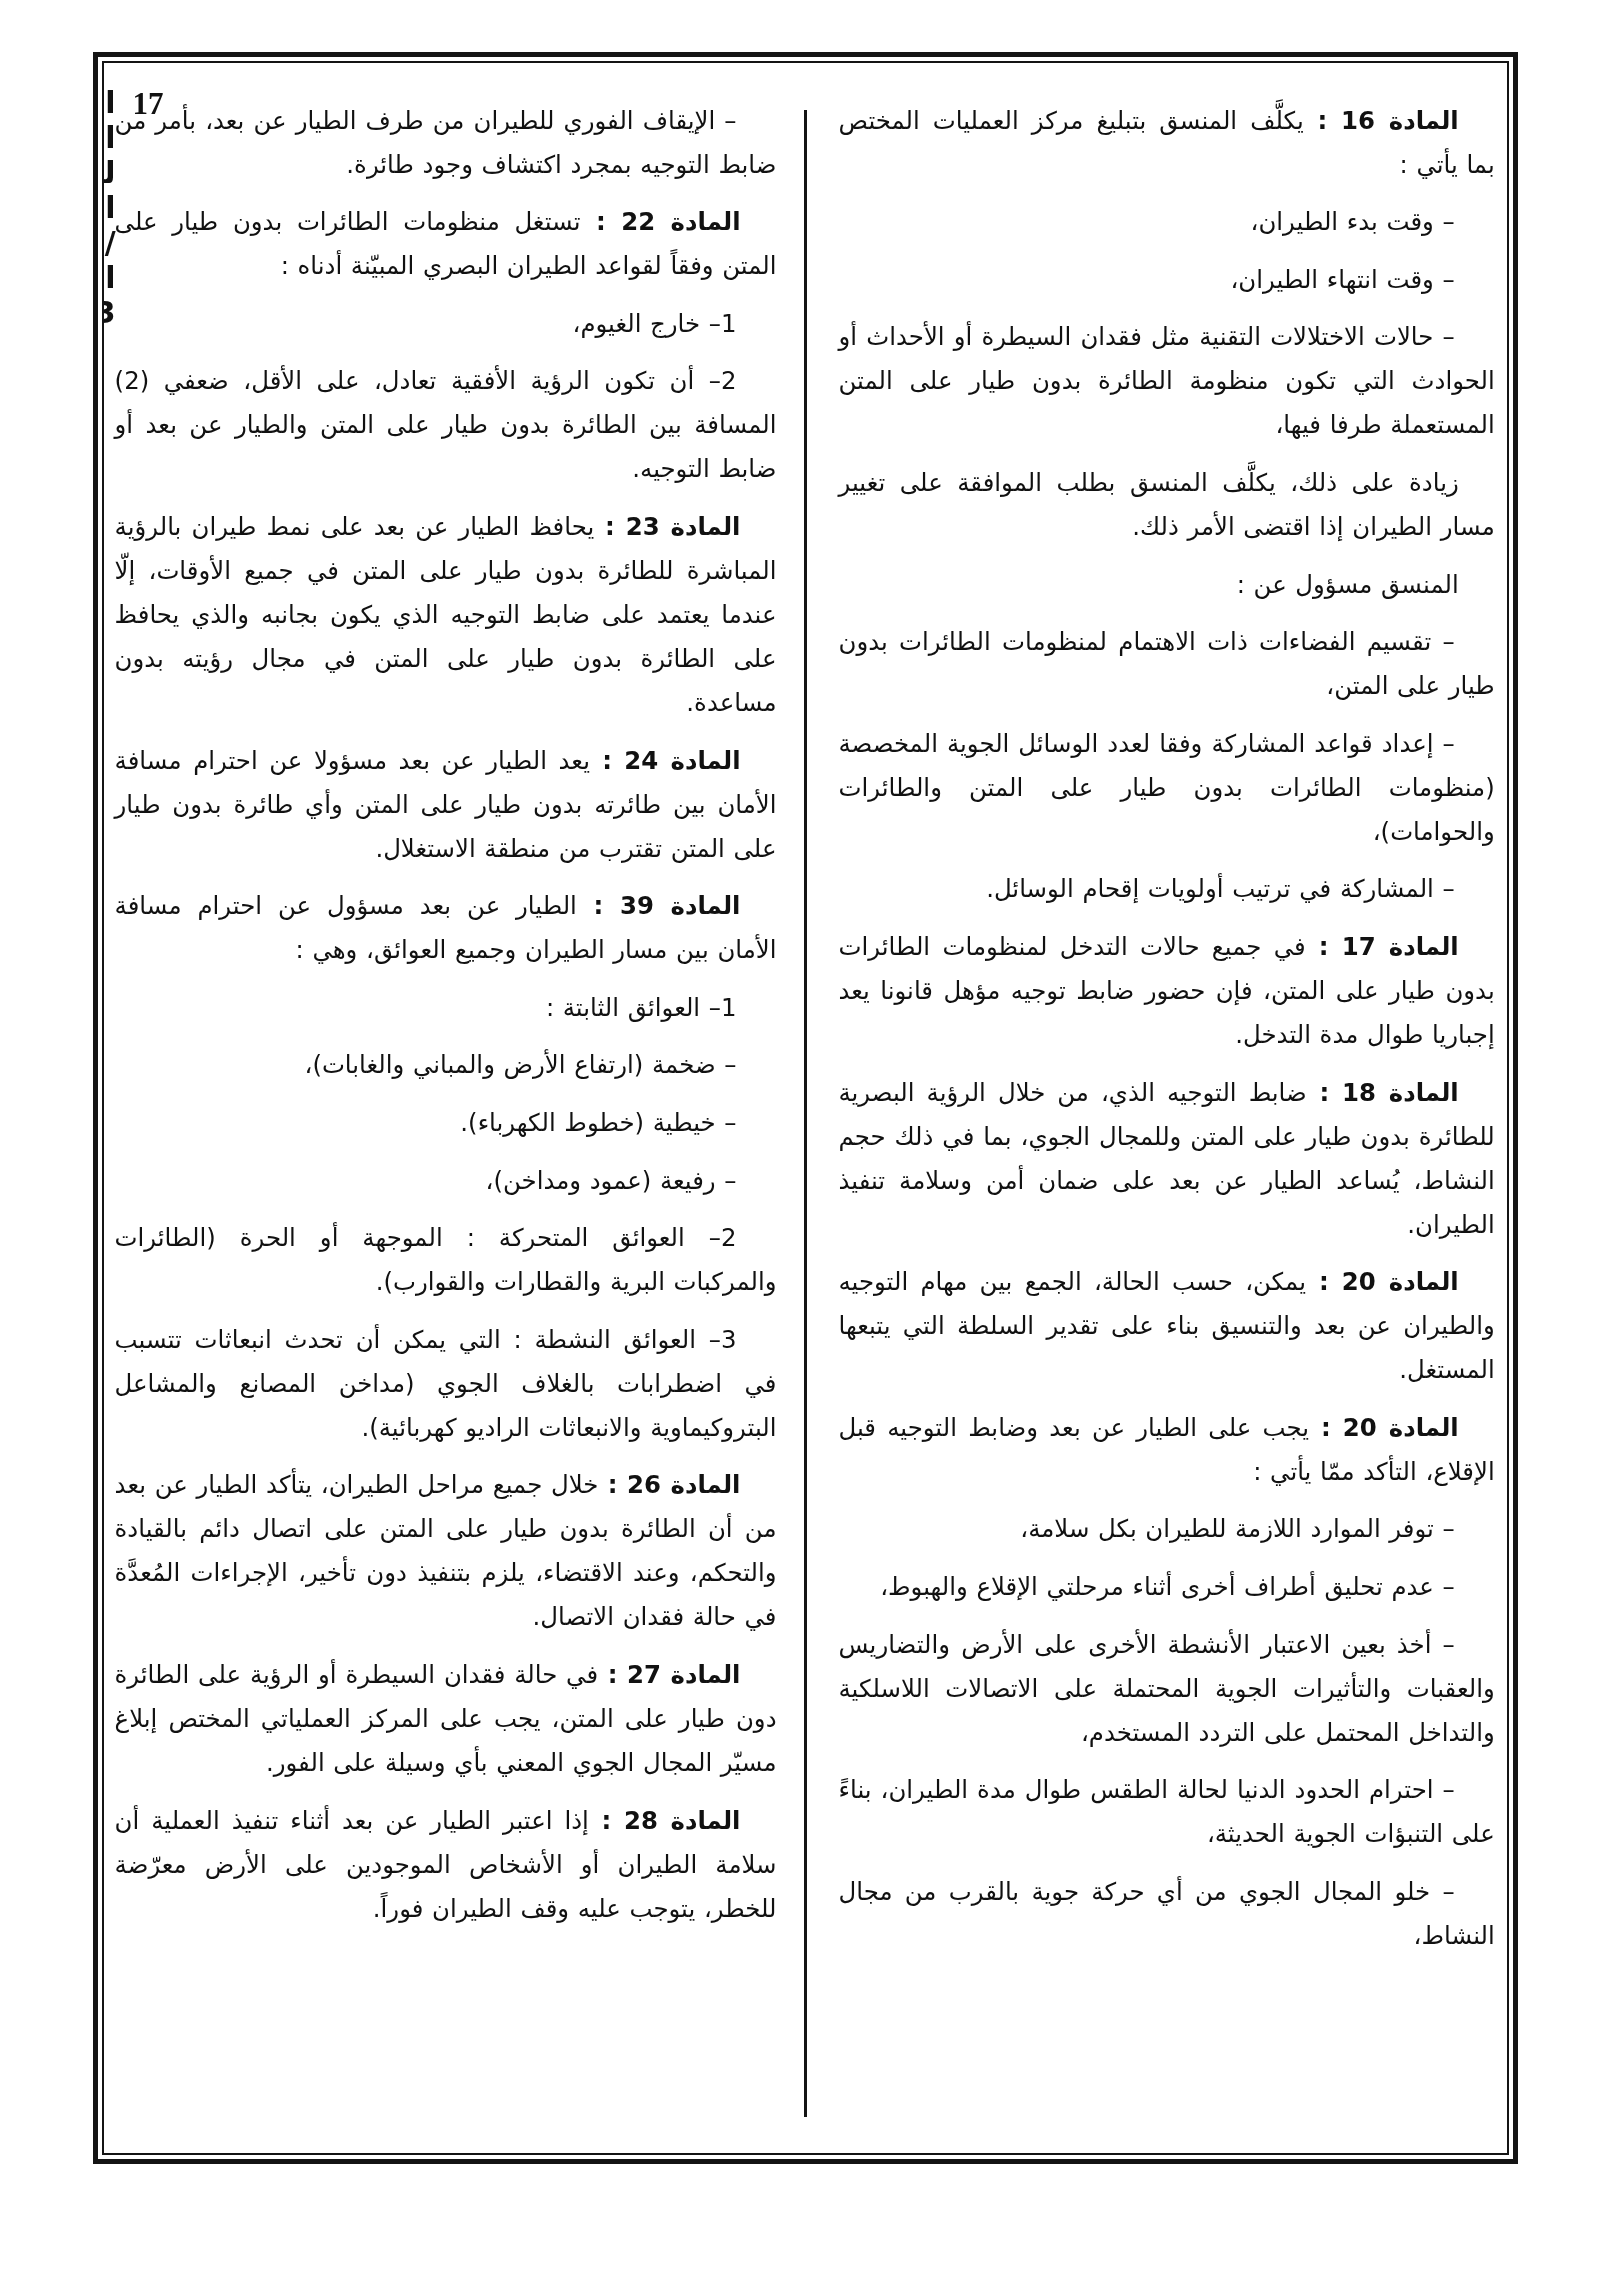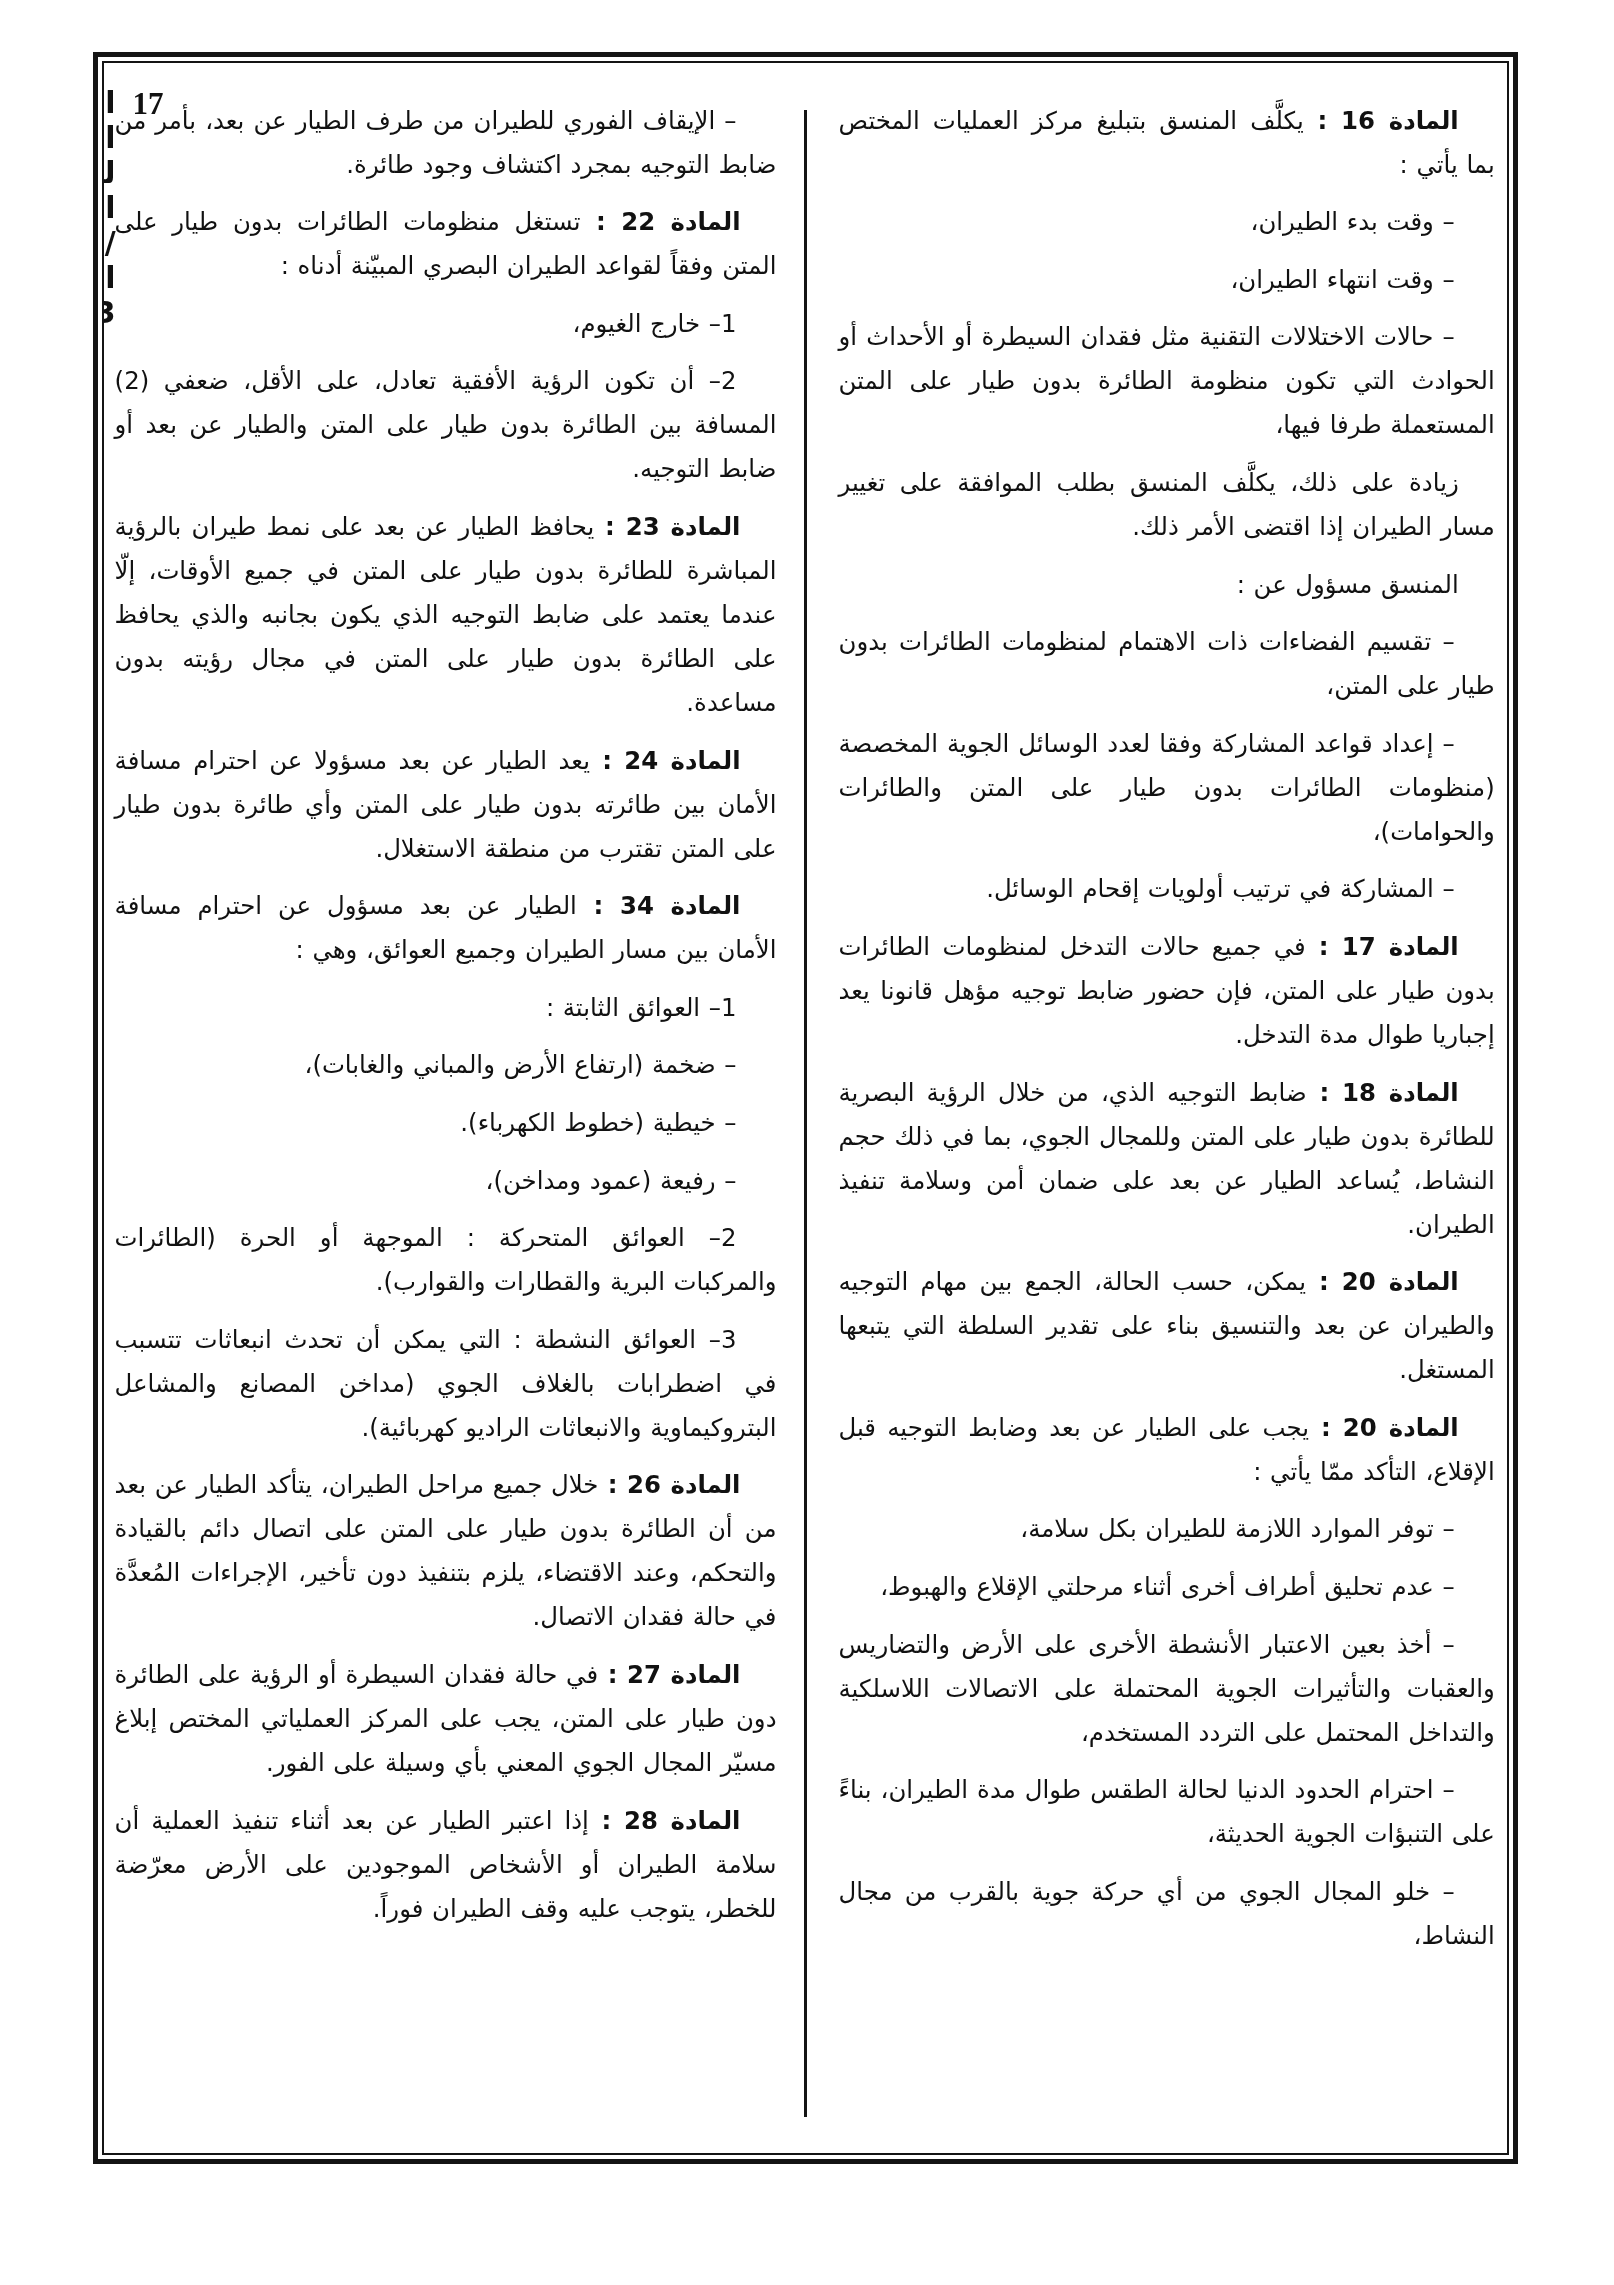--- a/index.html
+++ b/index.html
@@ -119,21 +119,21 @@
             <p class="para item">– احترام الحدود الدنيا لحالة الطقس طوال مدة الطيران، بناءً على التنبؤات الجوية الحديثة،</p>
             <p class="para item">– خلو المجال الجوي من أي حركة جوية بالقرب من مجال النشاط،</p>
           </div>
         <div class="col col-left">
             <p class="para item">– الإيقاف الفوري للطيران من طرف الطيار عن بعد، بأمر من ضابط التوجيه بمجرد اكتشاف وجود طائرة.</p>
             <p class="para article"><b class="article-label">المادة 22 : </b>تستغل منظومات الطائرات بدون طيار على المتن وفقاً لقواعد الطيران البصري المبيّنة أدناه :</p>
             <p class="para item">1– خارج الغيوم،</p>
             <p class="para item">2– أن تكون الرؤية الأفقية تعادل، على الأقل، ضعفي (2) المسافة بين الطائرة بدون طيار على المتن والطيار عن بعد أو ضابط التوجيه.</p>
             <p class="para article"><b class="article-label">المادة 23 : </b>يحافظ الطيار عن بعد على نمط طيران بالرؤية المباشرة للطائرة بدون طيار على المتن في جميع الأوقات، إلّا عندما يعتمد على ضابط التوجيه الذي يكون بجانبه والذي يحافظ على الطائرة بدون طيار على المتن في مجال رؤيته بدون مساعدة.</p>
             <p class="para article"><b class="article-label">المادة 24 : </b>يعد الطيار عن بعد مسؤولا عن احترام مسافة الأمان بين طائرته بدون طيار على المتن وأي طائرة بدون طيار على المتن تقترب من منطقة الاستغلال.</p>
-            <p class="para article"><b class="article-label">المادة 34 : </b>الطيار عن بعد مسؤول عن احترام مسافة الأمان بين مسار الطيران وجميع العوائق، وهي :</p>
+            <p class="para article"><b class="article-label">المادة 39 : </b>الطيار عن بعد مسؤول عن احترام مسافة الأمان بين مسار الطيران وجميع العوائق، وهي :</p>
             <p class="para item">1– العوائق الثابتة :</p>
             <p class="para item">– ضخمة (ارتفاع الأرض والمباني والغابات)،</p>
             <p class="para item">– خيطية (خطوط الكهرباء).</p>
             <p class="para item">– رفيعة (عمود ومداخن)،</p>
             <p class="para item">2– العوائق المتحركة : الموجهة أو الحرة (الطائرات والمركبات البرية والقطارات والقوارب).</p>
             <p class="para item">3– العوائق النشطة : التي يمكن أن تحدث انبعاثات تتسبب في اضطرابات بالغلاف الجوي (مداخن المصانع والمشاعل البتروكيماوية والانبعاثات الراديو كهربائية).</p>
             <p class="para article"><b class="article-label">المادة 26 : </b>خلال جميع مراحل الطيران، يتأكد الطيار عن بعد من أن الطائرة بدون طيار على المتن على اتصال دائم بالقيادة والتحكم، وعند الاقتضاء، يلزم بتنفيذ دون تأخير، الإجراءات المُعدَّة في حالة فقدان الاتصال.</p>
             <p class="para article"><b class="article-label">المادة 27 : </b>في حالة فقدان السيطرة أو الرؤية على الطائرة دون طيار على المتن، يجب على المركز العملياتي المختص إبلاغ مسيّر المجال الجوي المعني بأي وسيلة على الفور.</p>
             <p class="para article"><b class="article-label">المادة 28 : </b>إذا اعتبر الطيار عن بعد أثناء تنفيذ العملية أن سلامة الطيران أو الأشخاص الموجودين على الأرض معرّضة للخطر، يتوجب عليه وقف الطيران فوراً.</p>
           </div>

